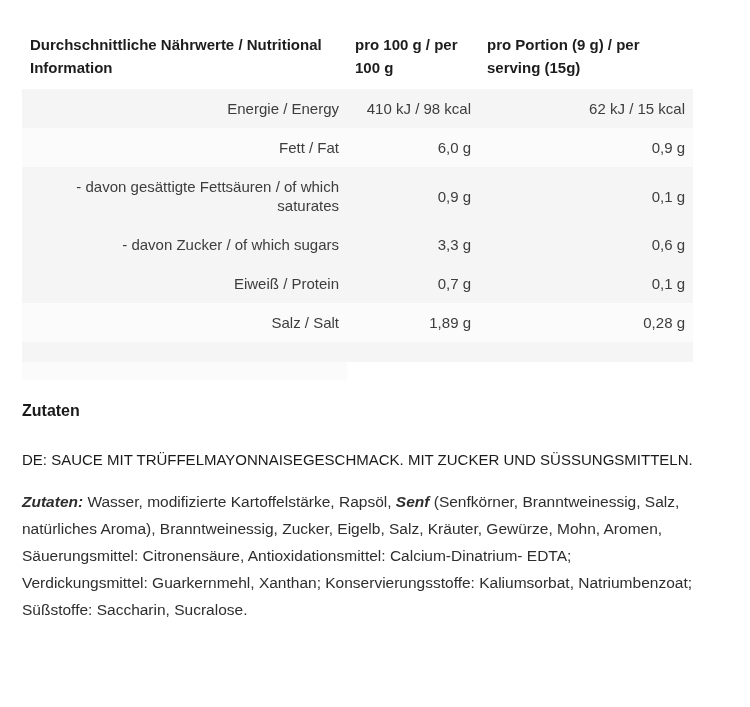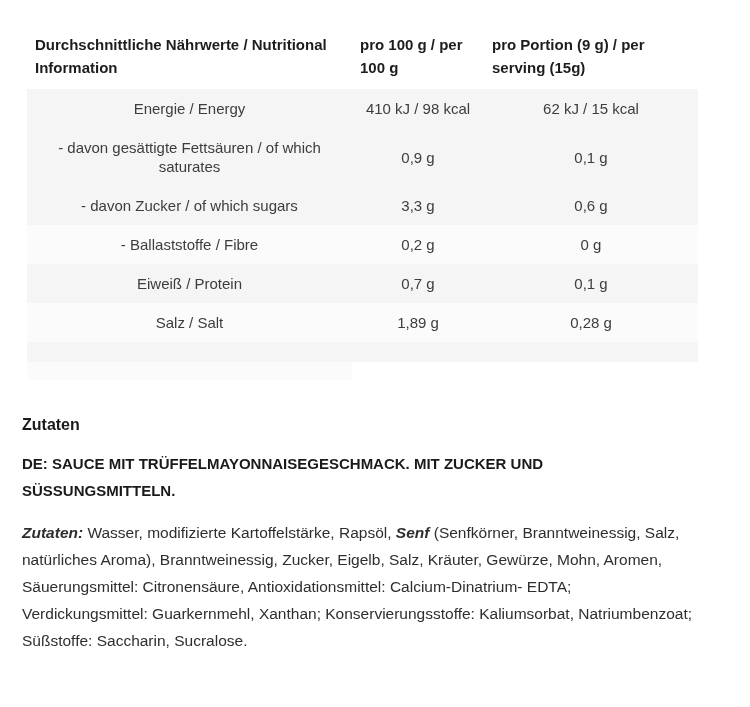--- a/index.html
+++ b/index.html
@@ -13,65 +13,64 @@
   }
   .wrap {
     padding: 28px 20px 0 22px;
   }
 
   
   table.nutrition {
     border-collapse: collapse;
     table-layout: fixed;
     width: 671px;
-    margin-left: 5px;
   }
   col.c1 { width: 325px; }
   col.c2 { width: 132px; }
   col.c3 { width: 214px; }
 
   thead th {
     text-align: left;
     vertical-align: top;
     font-size: 15px;
     font-weight: bold;
     color: #1d1d1d;
     line-height: 23px;
     padding: 5px 8px 10px 8px;
     background: #ffffff;
   }
   tbody td {
-    text-align: center;
+    text-align: right;
     vertical-align: middle;
     font-size: 15px;
     color: #3d3d3d;
     line-height: 19px;
     padding: 10px 8px;
   }
   tr.row-gray  { background: #f5f5f5; }
   tr.row-light { background: #fbfbfb; }
 
   tr.spacer-full td   { padding: 0; height: 20px; }
   tr.spacer-part      { background: transparent; }
   tr.spacer-part td   { padding: 0; height: 18px; }
   tr.spacer-part td.part-cell { background: #fbfbfb; }
 
   
   .section-heading {
-    margin: 35px 0 0 0;
+    margin: 21px 0 0 0;
     font-size: 16px;
     font-weight: bold;
     color: #1a1a1a;
     line-height: 20px;
   }
   .allergen-statement {
-    margin-top: 15px;
+    margin-top: 25px;
     width: 672px;
     font-size: 15px;
-    font-weight: bold;
+    font-weight: normal;
     color: #1a1a1a;
     line-height: 27px;
   }
   .ingredients-paragraph {
     margin-top: 13px;
     width: 676px;
     font-size: 15.5px;
     color: #2e2e2e;
     line-height: 27px;
   }
@@ -102,34 +101,34 @@
         <th>pro 100 g / per 100 g</th>
         <th>pro Portion (9 g) / per serving (15g)</th>
       </tr>
     </thead>
     <tbody>
       <tr class="row-gray">
         <td>Energie / Energy</td>
         <td>410 kJ / 98 kcal</td>
         <td>62 kJ / 15 kcal</td>
       </tr>
+      <tr class="row-light">
+        <td>Fett / Fat</td>
+        <td>6,0 g</td>
+        <td>0,9 g</td>
+      </tr>
       <tr class="row-gray">
         <td>- davon gesättigte Fettsäuren / of which saturates</td>
         <td>0,9 g</td>
         <td>0,1 g</td>
       </tr>
       <tr class="row-gray">
         <td>- davon Zucker / of which sugars</td>
         <td>3,3 g</td>
         <td>0,6 g</td>
-      </tr>
-      <tr class="row-light">
-        <td>- Ballaststoffe / Fibre</td>
-        <td>0,2 g</td>
-        <td>0 g</td>
       </tr>
       <tr class="row-gray">
         <td>Eiweiß / Protein</td>
         <td>0,7 g</td>
         <td>0,1 g</td>
       </tr>
       <tr class="row-light">
         <td>Salz / Salt</td>
         <td>1,89 g</td>
         <td>0,28 g</td>

